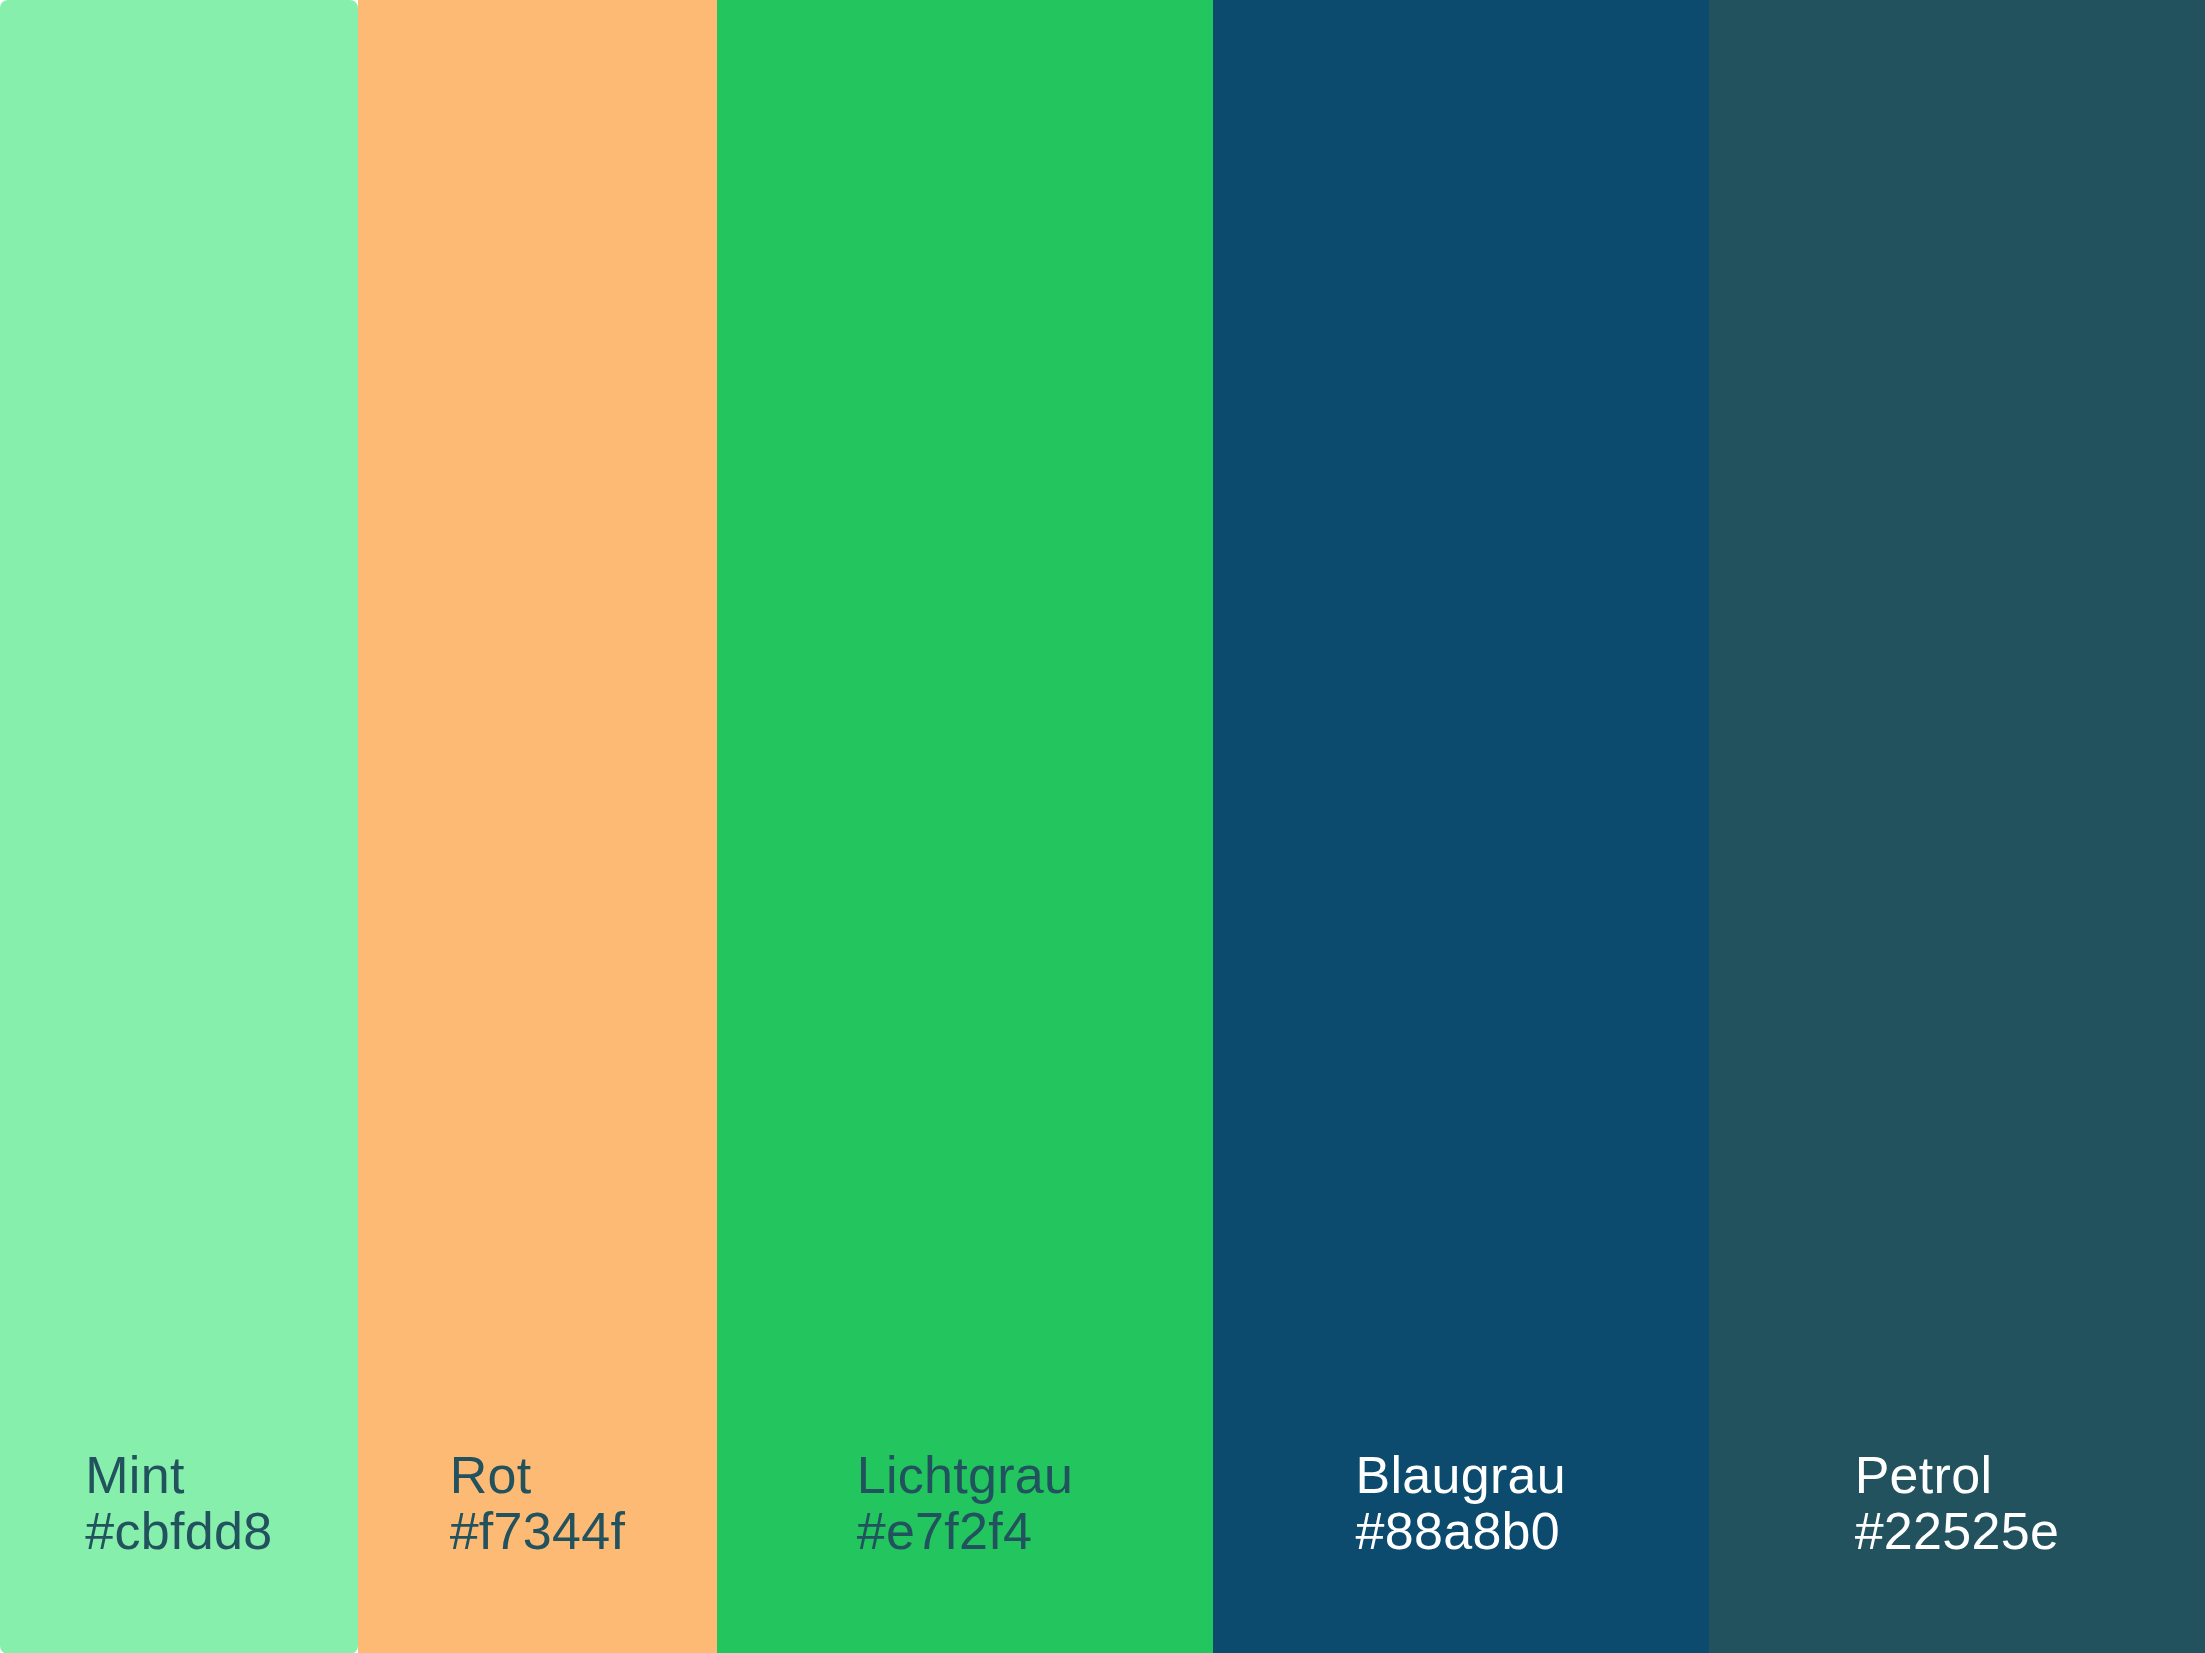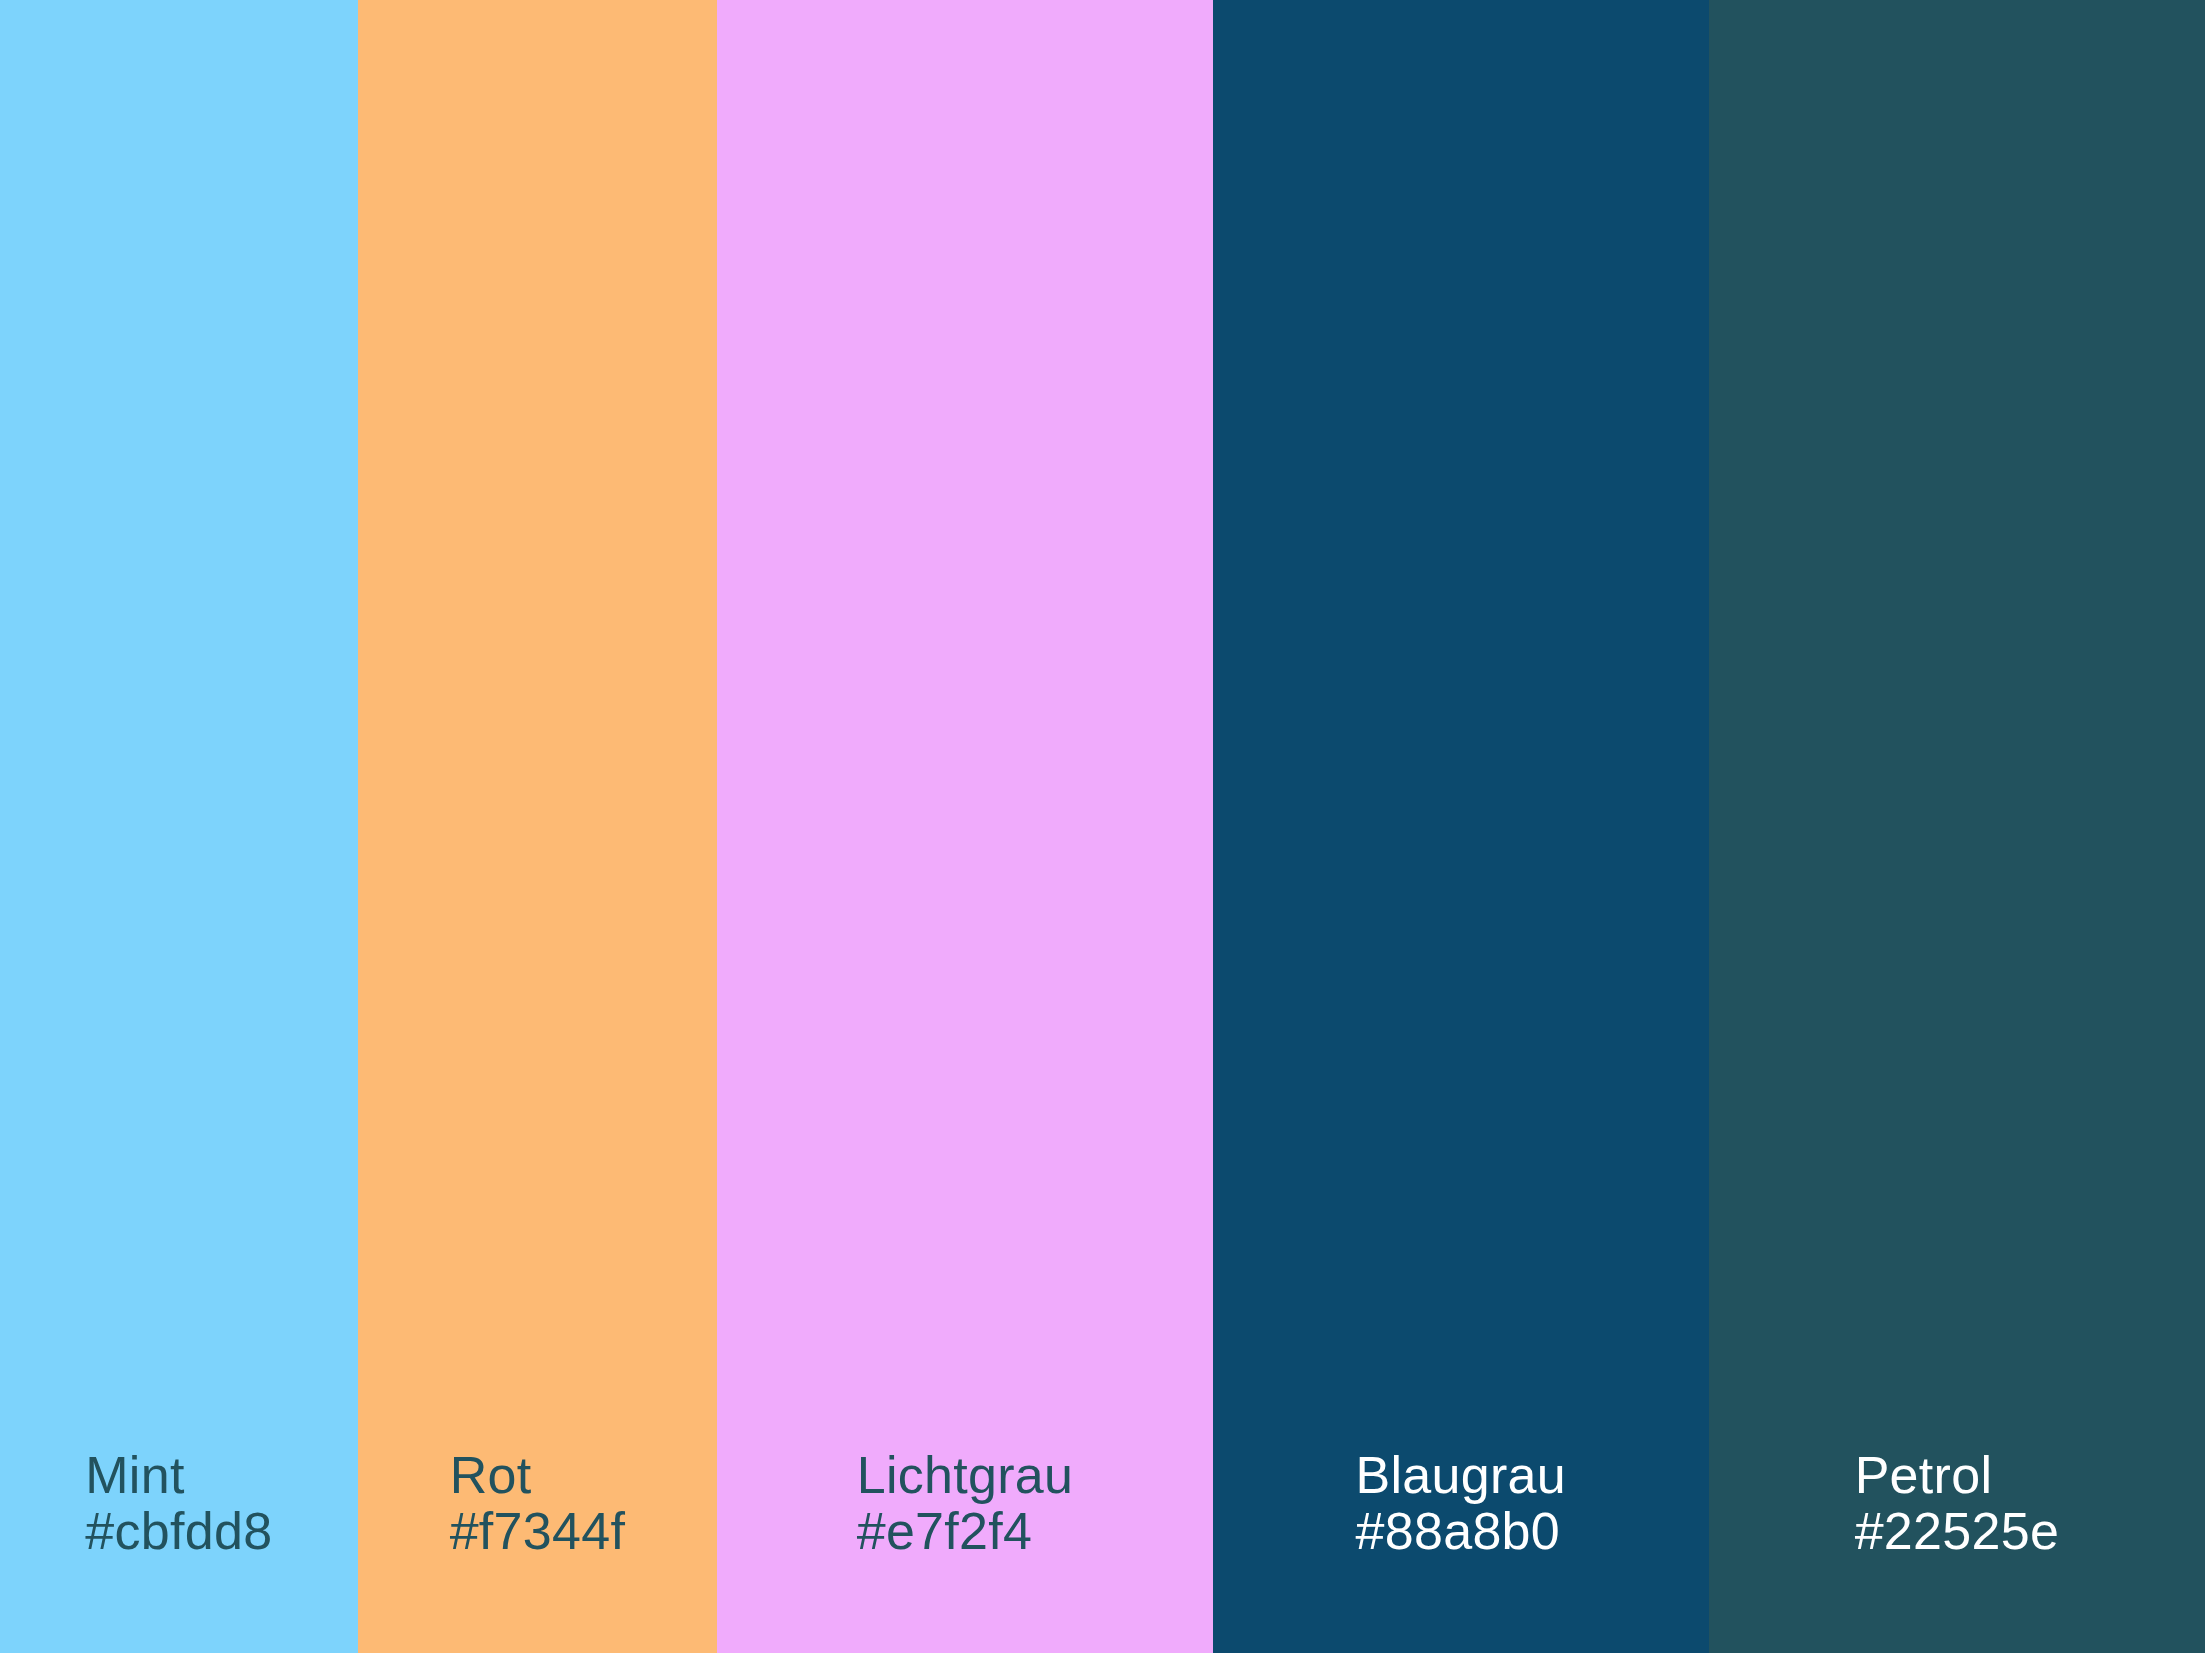--- a/index.html
+++ b/index.html
@@ -49,35 +49,35 @@
   .swatch-name,
   .swatch-hex {
     display: block;
   }
 </style>
 </head>
 <body style="background-color: rgb(255, 255, 255);">
 
 <div id="palette">
 
-  <div class="swatch" style="background-color: #7dd3fc; width: 16.22%; color: rgb(34, 82, 94);">
+  <div class="swatch" style="background-color: #86efac; width: 16.22%; color: rgb(34, 82, 94); border-radius: 8px;">
     <div class="swatch-label">
       <span class="swatch-name">Mint</span>
       <span class="swatch-hex">#cbfdd8</span>
     </div>
   </div>
 
   <div class="swatch" style="background-color: #fdba74; width: 16.31%; color: rgb(34, 82, 94);">
     <div class="swatch-label">
       <span class="swatch-name">Rot</span>
       <span class="swatch-hex">#f7344f</span>
     </div>
   </div>
 
-  <div class="swatch" style="background-color: #f0abfc; width: 22.47%; color: rgb(34, 82, 94); justify-content: flex-end;">
+  <div class="swatch" style="background-color: #22c55e; width: 22.47%; color: rgb(34, 82, 94); justify-content: flex-end;">
     <div class="swatch-label">
       <span class="swatch-name">Lichtgrau</span>
       <span class="swatch-hex">#e7f2f4</span>
     </div>
   </div>
 
   <div class="swatch" style="background-color: #0c4a6e; width: 22.5%; color: rgb(255, 255, 255);">
     <div class="swatch-label">
       <span class="swatch-name">Blaugrau</span>
       <span class="swatch-hex">#88a8b0</span>

